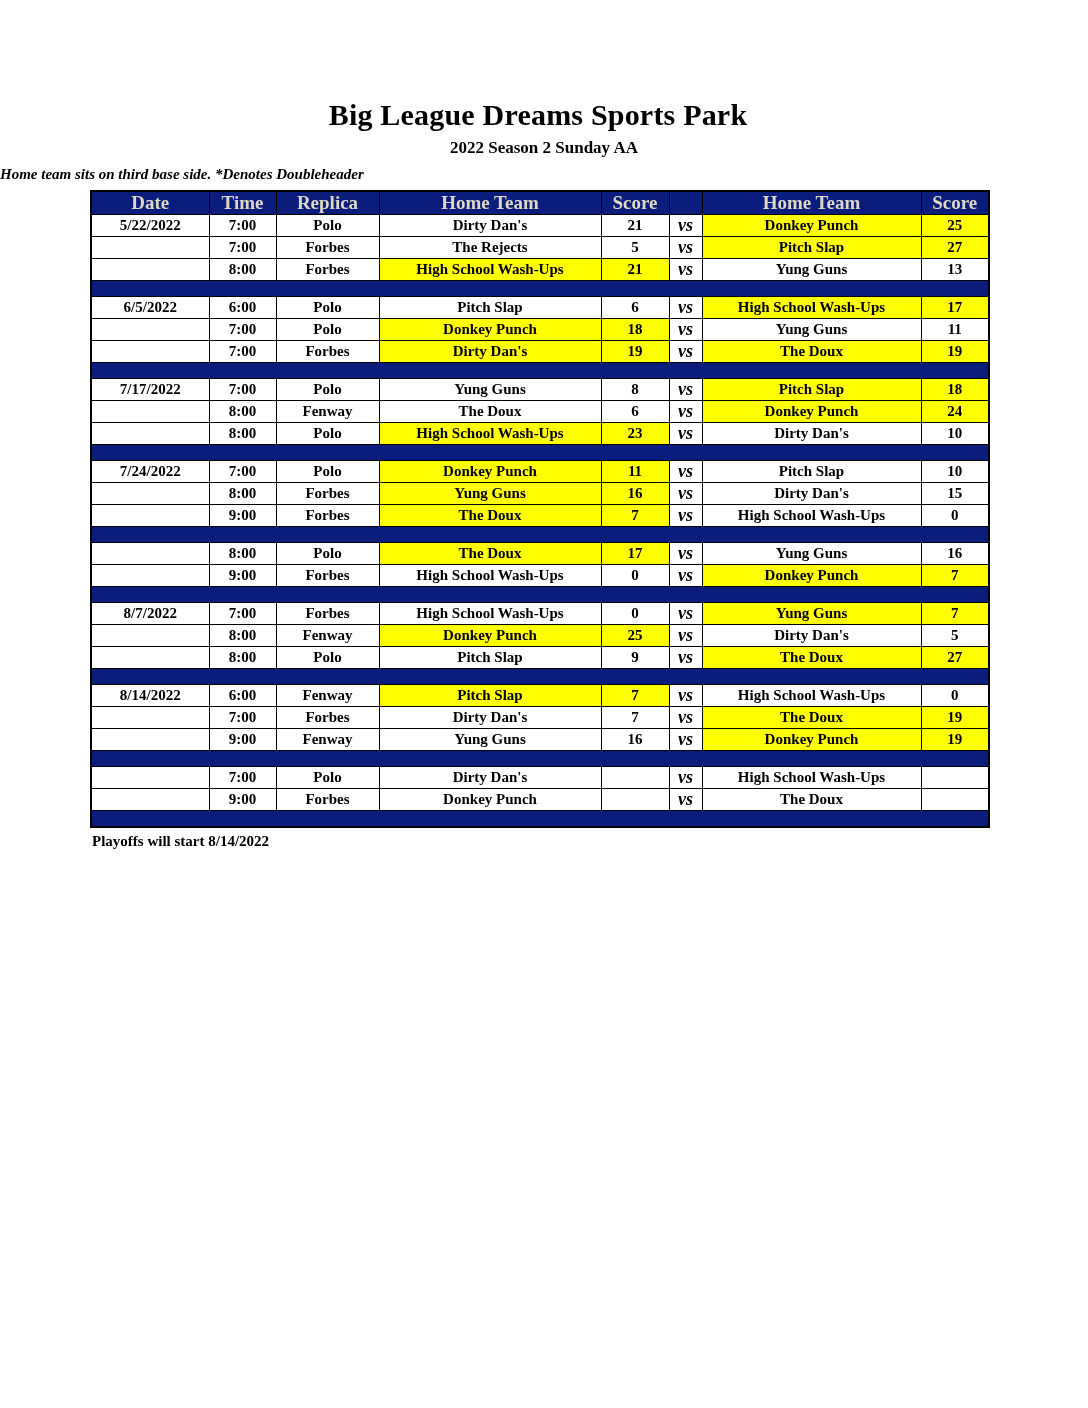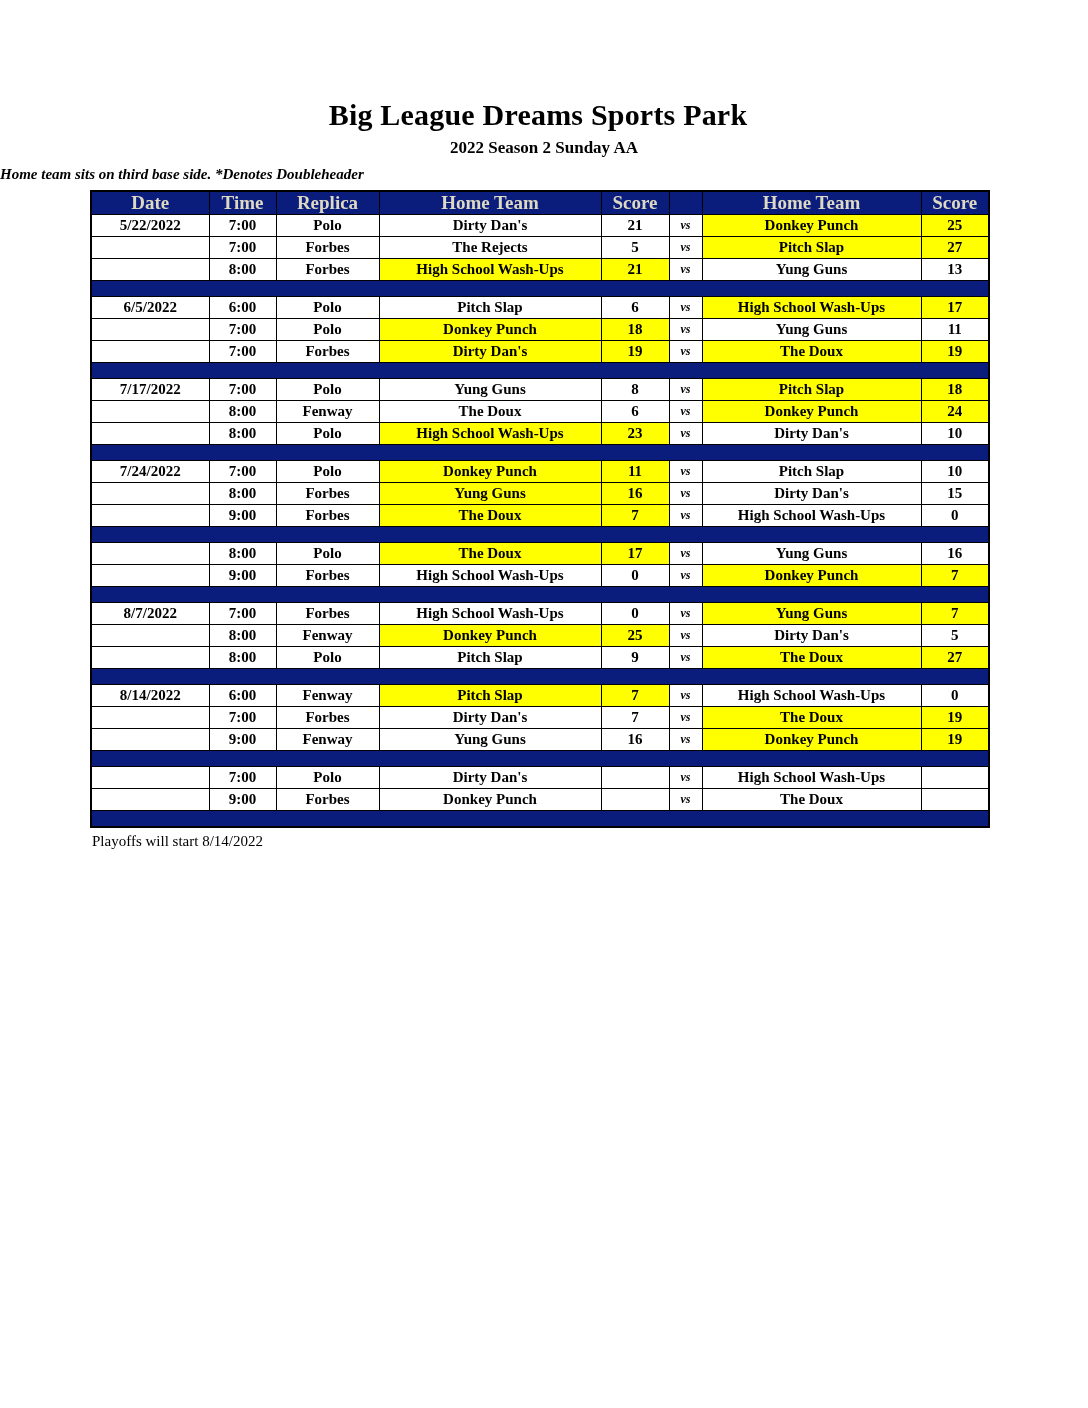--- a/index.html
+++ b/index.html
@@ -61,35 +61,35 @@
     font-weight: bold;
     text-align: center;
     border: 1px solid #000;
     padding: 0 2px;
     white-space: nowrap;
     overflow: hidden;
     background: #fff;
   }
   table.schedule td.vs {
     font-style: italic;
-    font-size: 12px;
+    font-size: 18px;
     font-family: Liberation Serif, serif;
   }
   table.schedule td.hl {
     background: var(--hl);
   }
   table.schedule td.sep {
     background: var(--navy);
     height: 16px;
     padding: 0;
   }
   .footer {
     margin: 5px 0 1px 92px;
     font-size: 15px;
-    font-weight: normal;
+    font-weight: bold;
   }
 </style>
 </head>
 <body>
 
 <div class="page">
 
   <h1 class="title">Big League Dreams Sports Park</h1>
   <h2 class="subtitle">2022 Season 2 Sunday AA</h2>
   <div class="note">Home team sits on third base side.  *Denotes Doubleheader</div>

